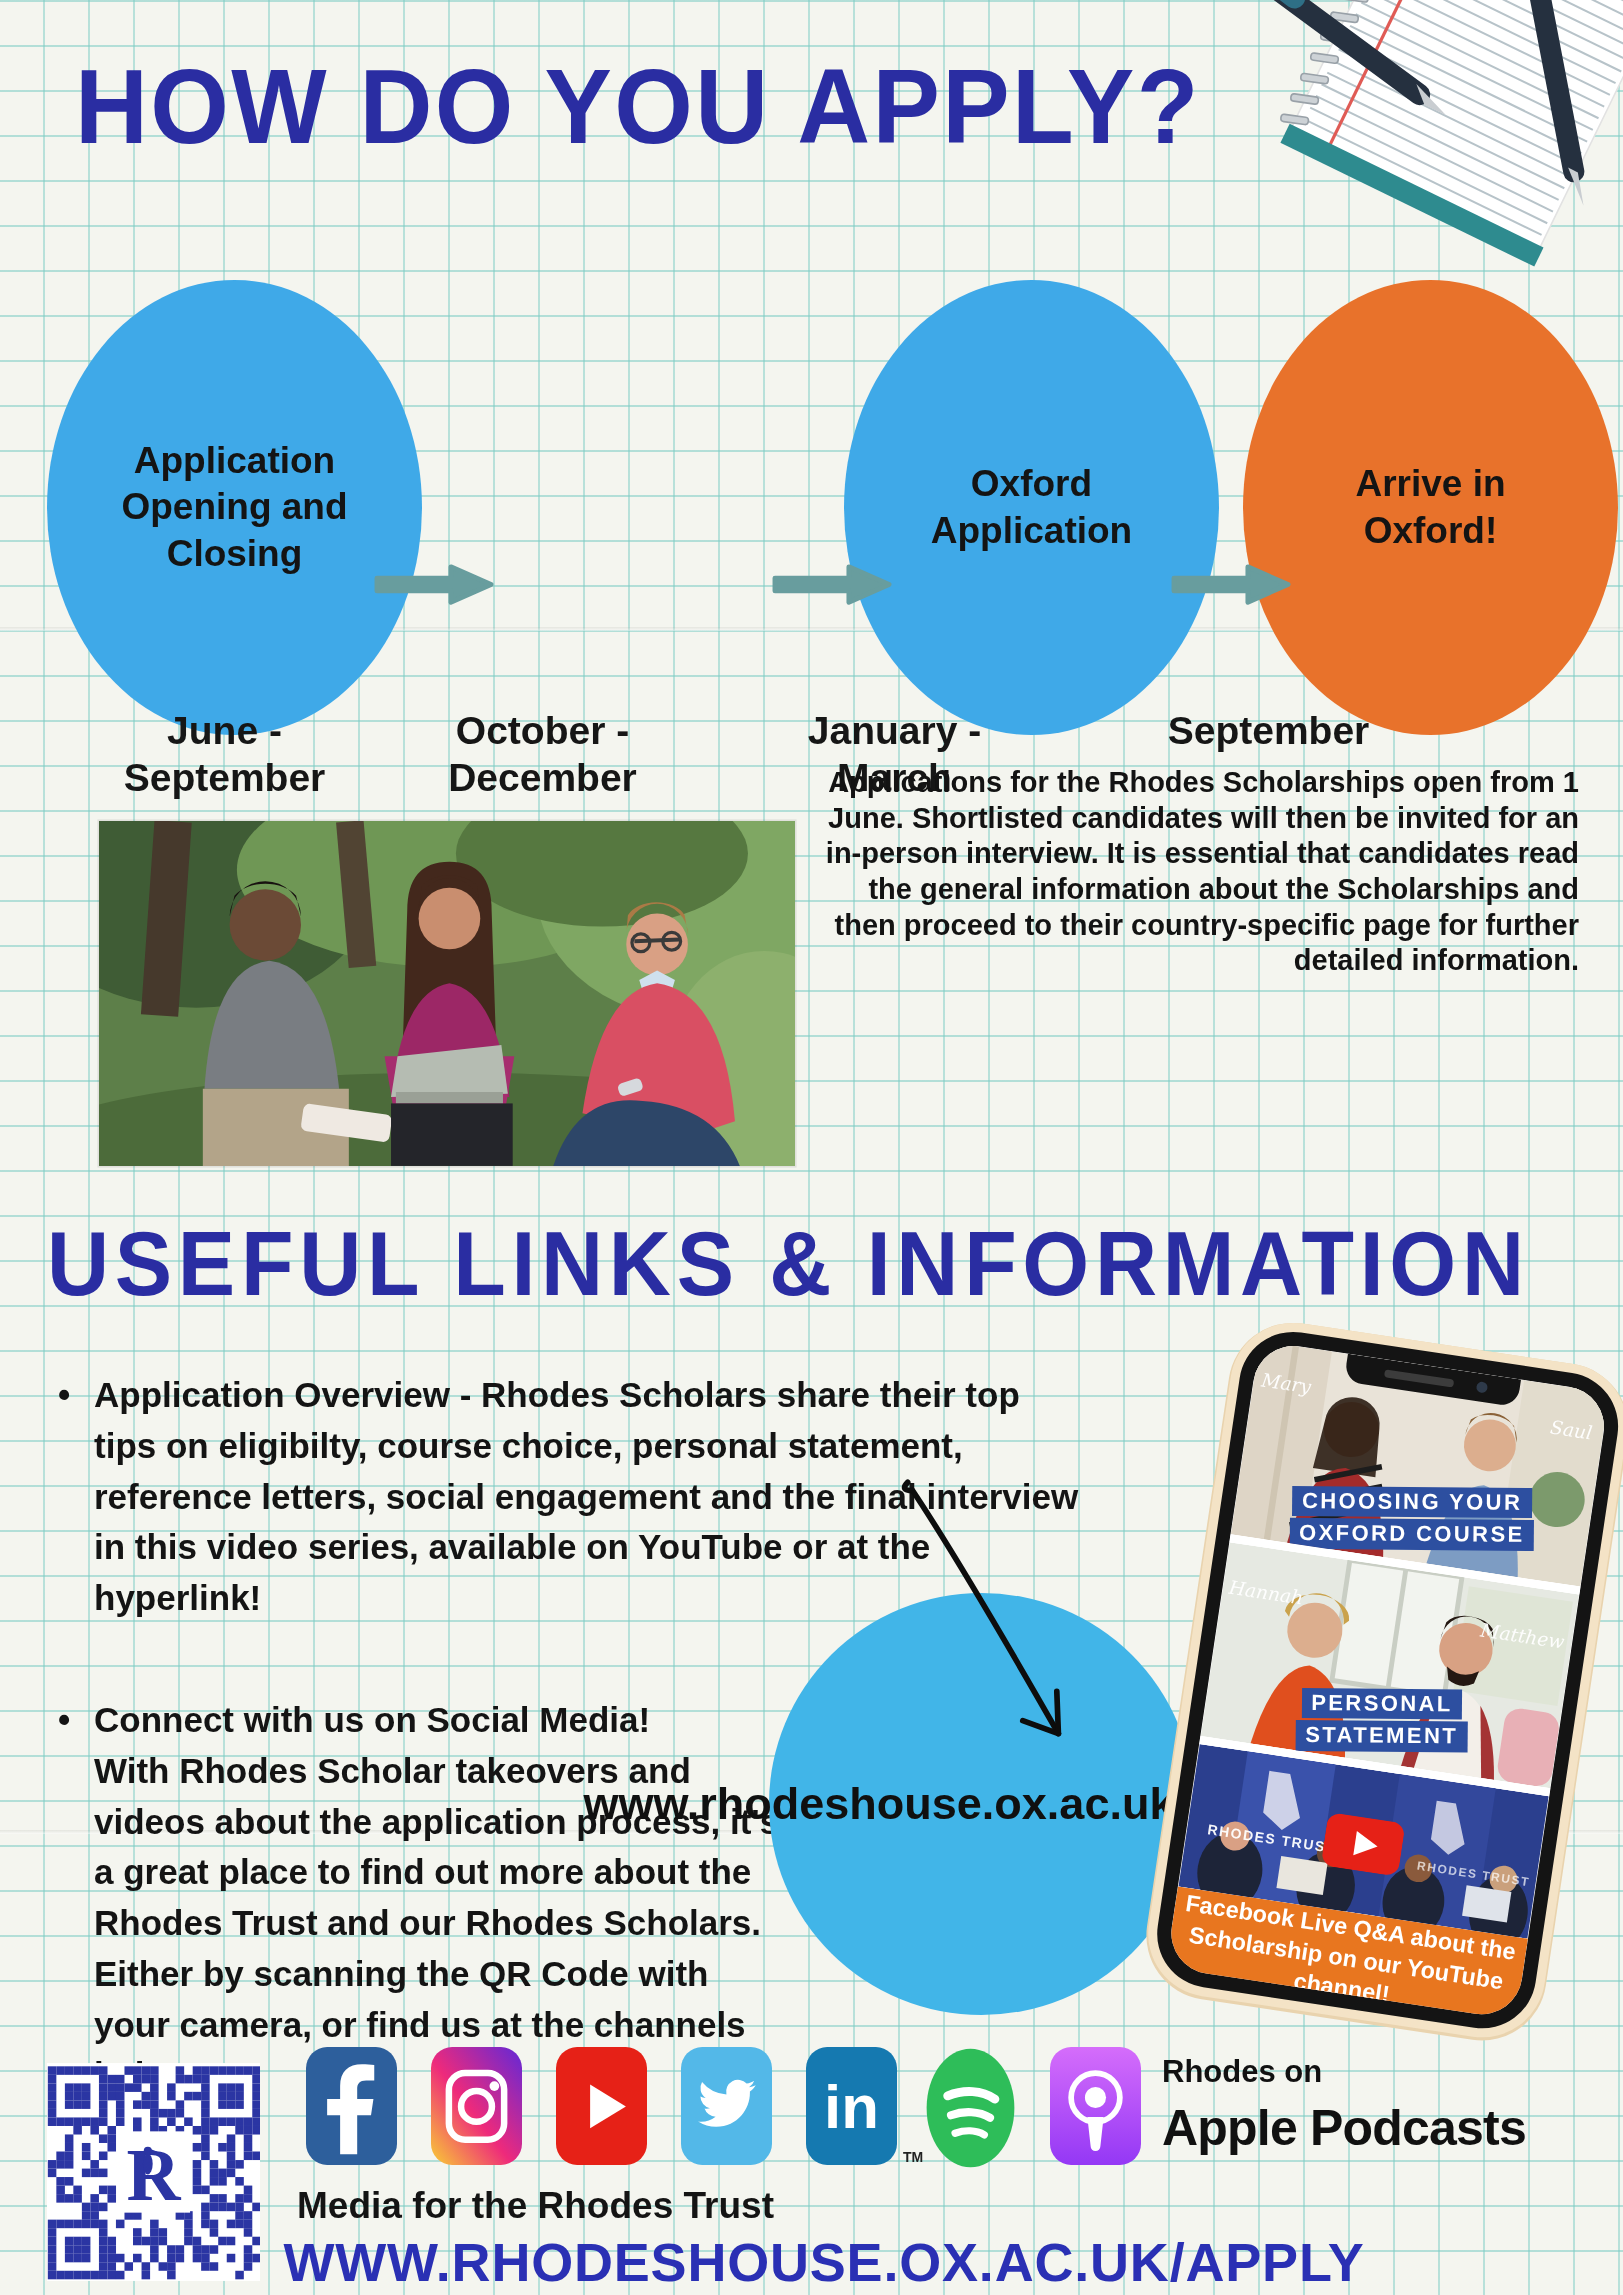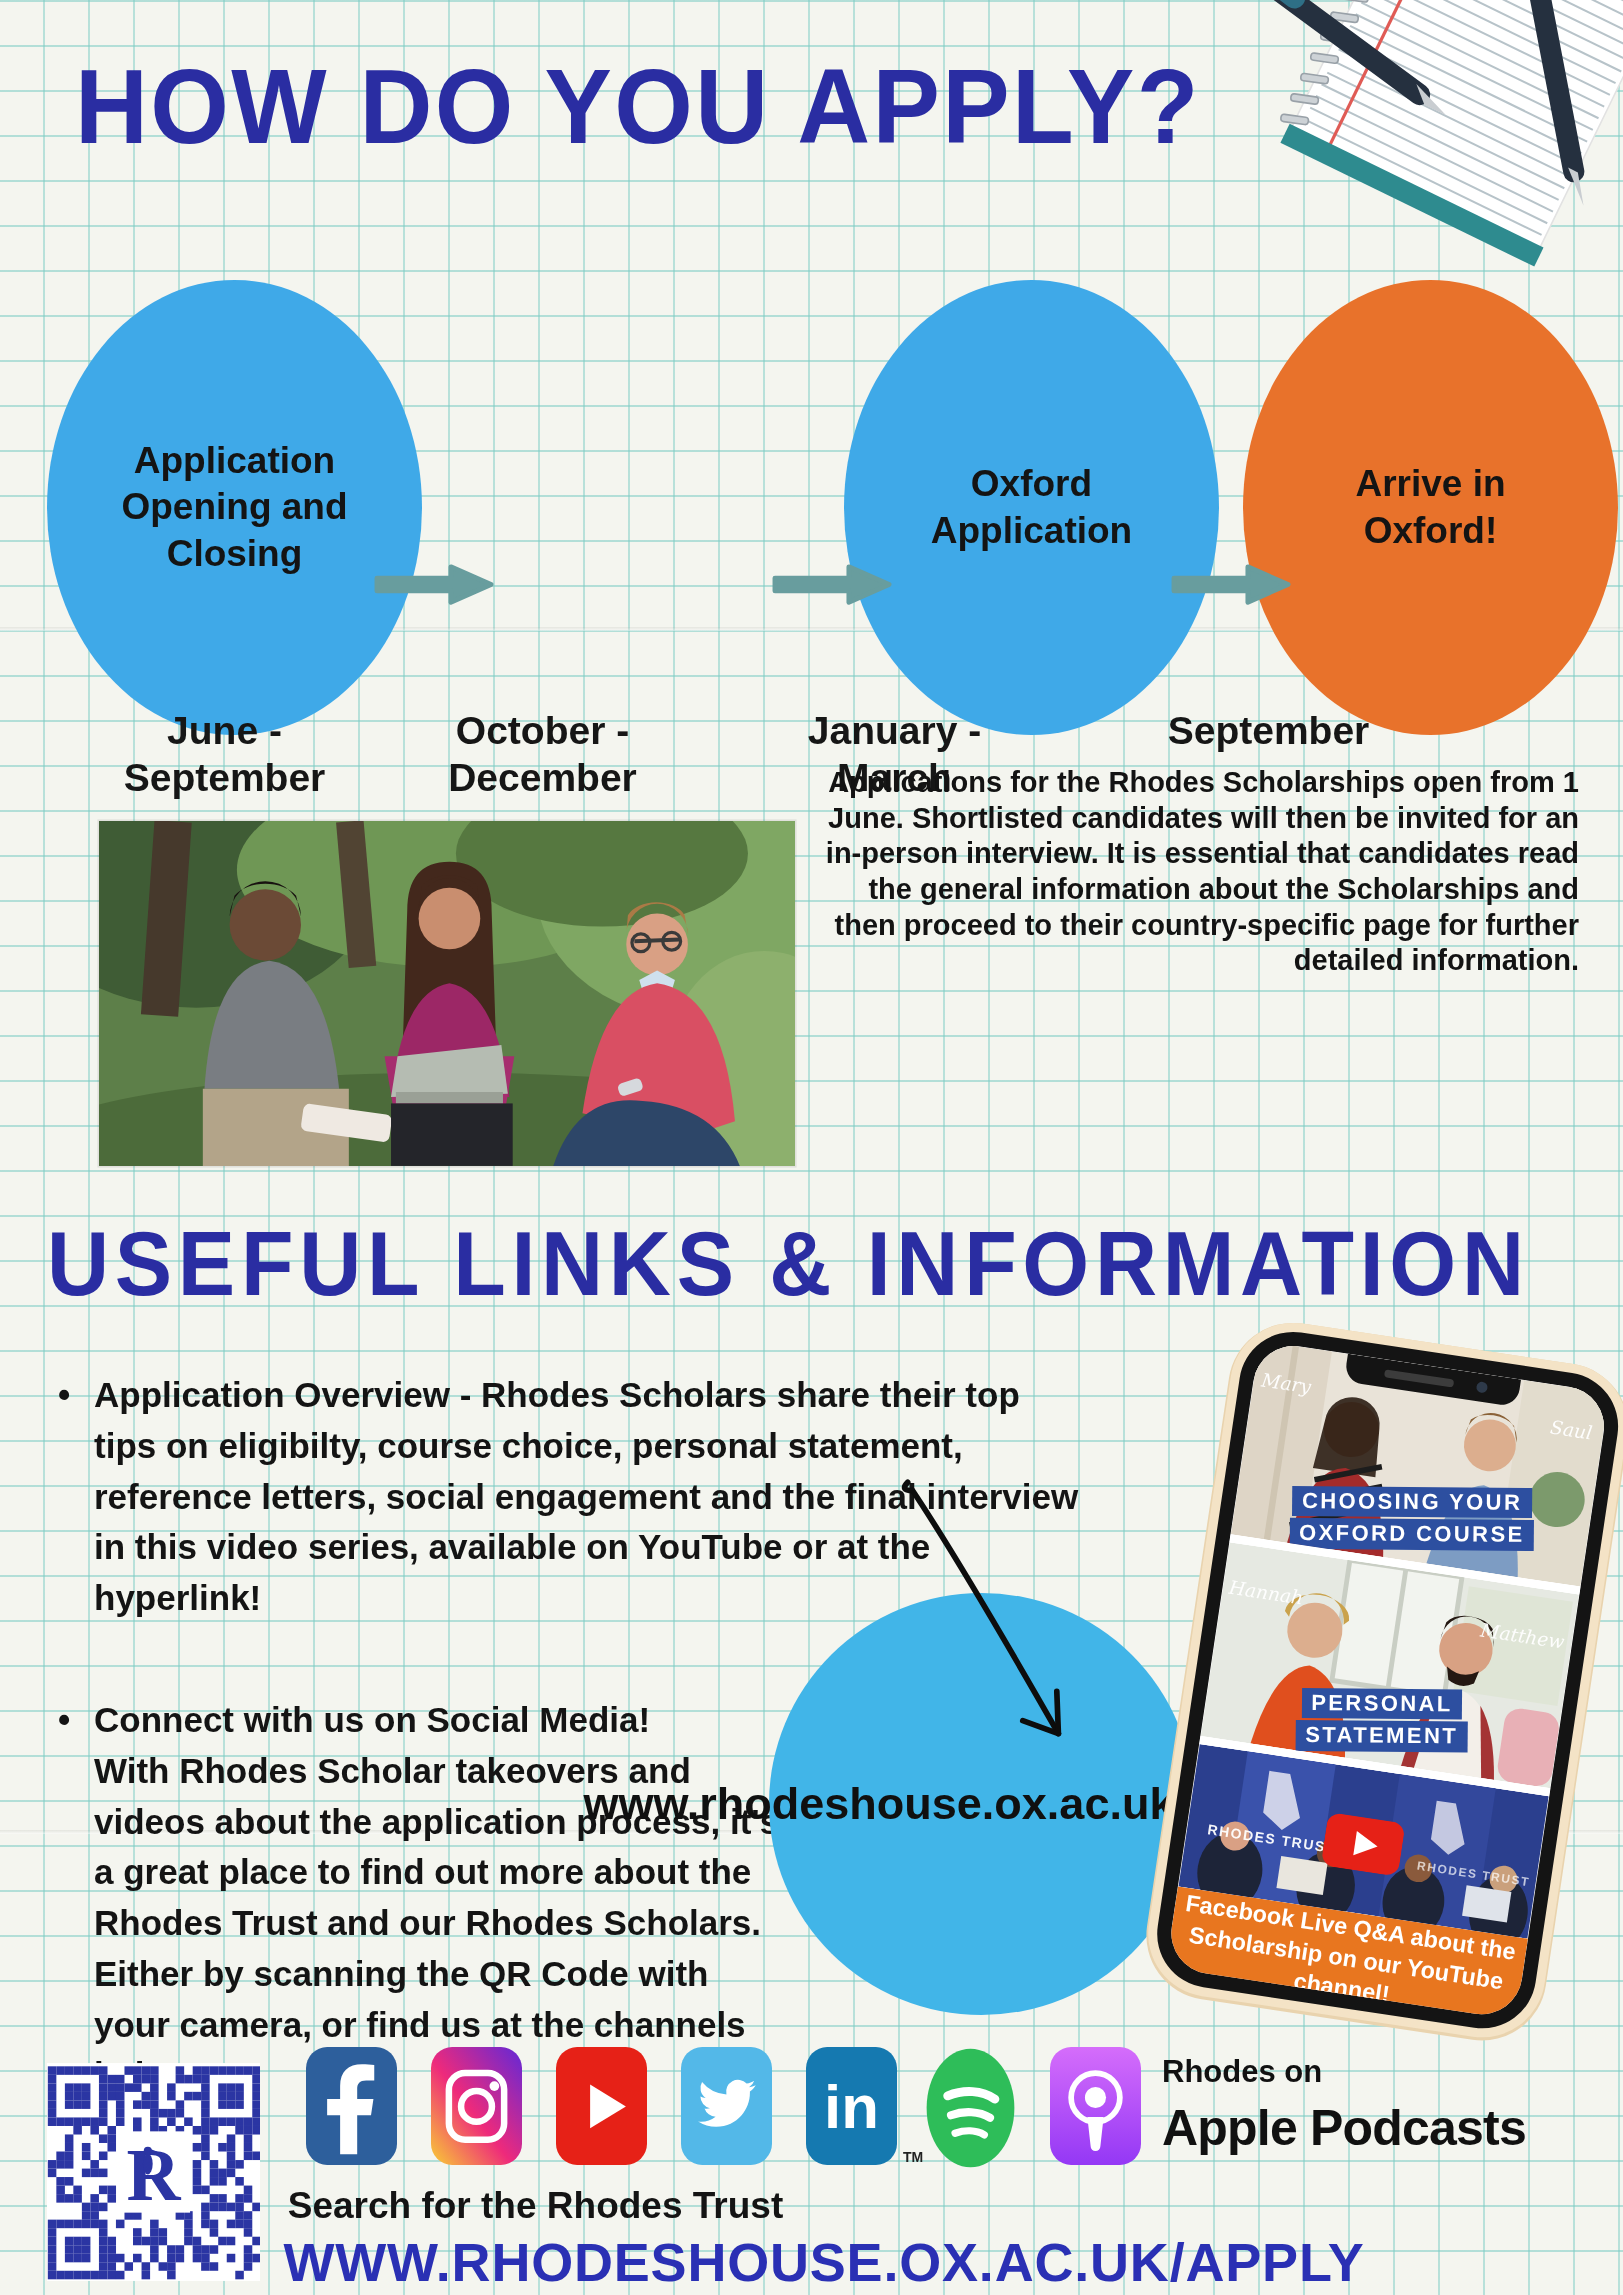--- a/index.html
+++ b/index.html
@@ -714,21 +714,21 @@
             <stop offset="1" stop-color="#9438f5"></stop>
         </linearGradient>
       </defs>
       <rect width="112" height="145" rx="26" fill="url(#apgrad)"></rect>
       <circle cx="56" cy="62" r="30" fill="none" stroke="#fff" stroke-width="7"></circle>
       <circle cx="56" cy="62" r="13" fill="#fff"></circle>
       <path d="M46 86 h20 l-4 36 a6 6 0 0 1 -12 0 z" fill="#fff"></path>
     </svg>
   </div>
 
-  <div class="search-caption">Search for the Rhodes Trust</div>
+  <div class="search-caption">Media for the Rhodes Trust</div>
   <div class="listen">
     <div class="small">Rhodes on</div>
     <div class="big">Apple Podcasts</div>
   </div>
 
   <div class="bottom-url">WWW.RHODESHOUSE.OX.AC.UK/APPLY</div>
 
 </div>
 
 

